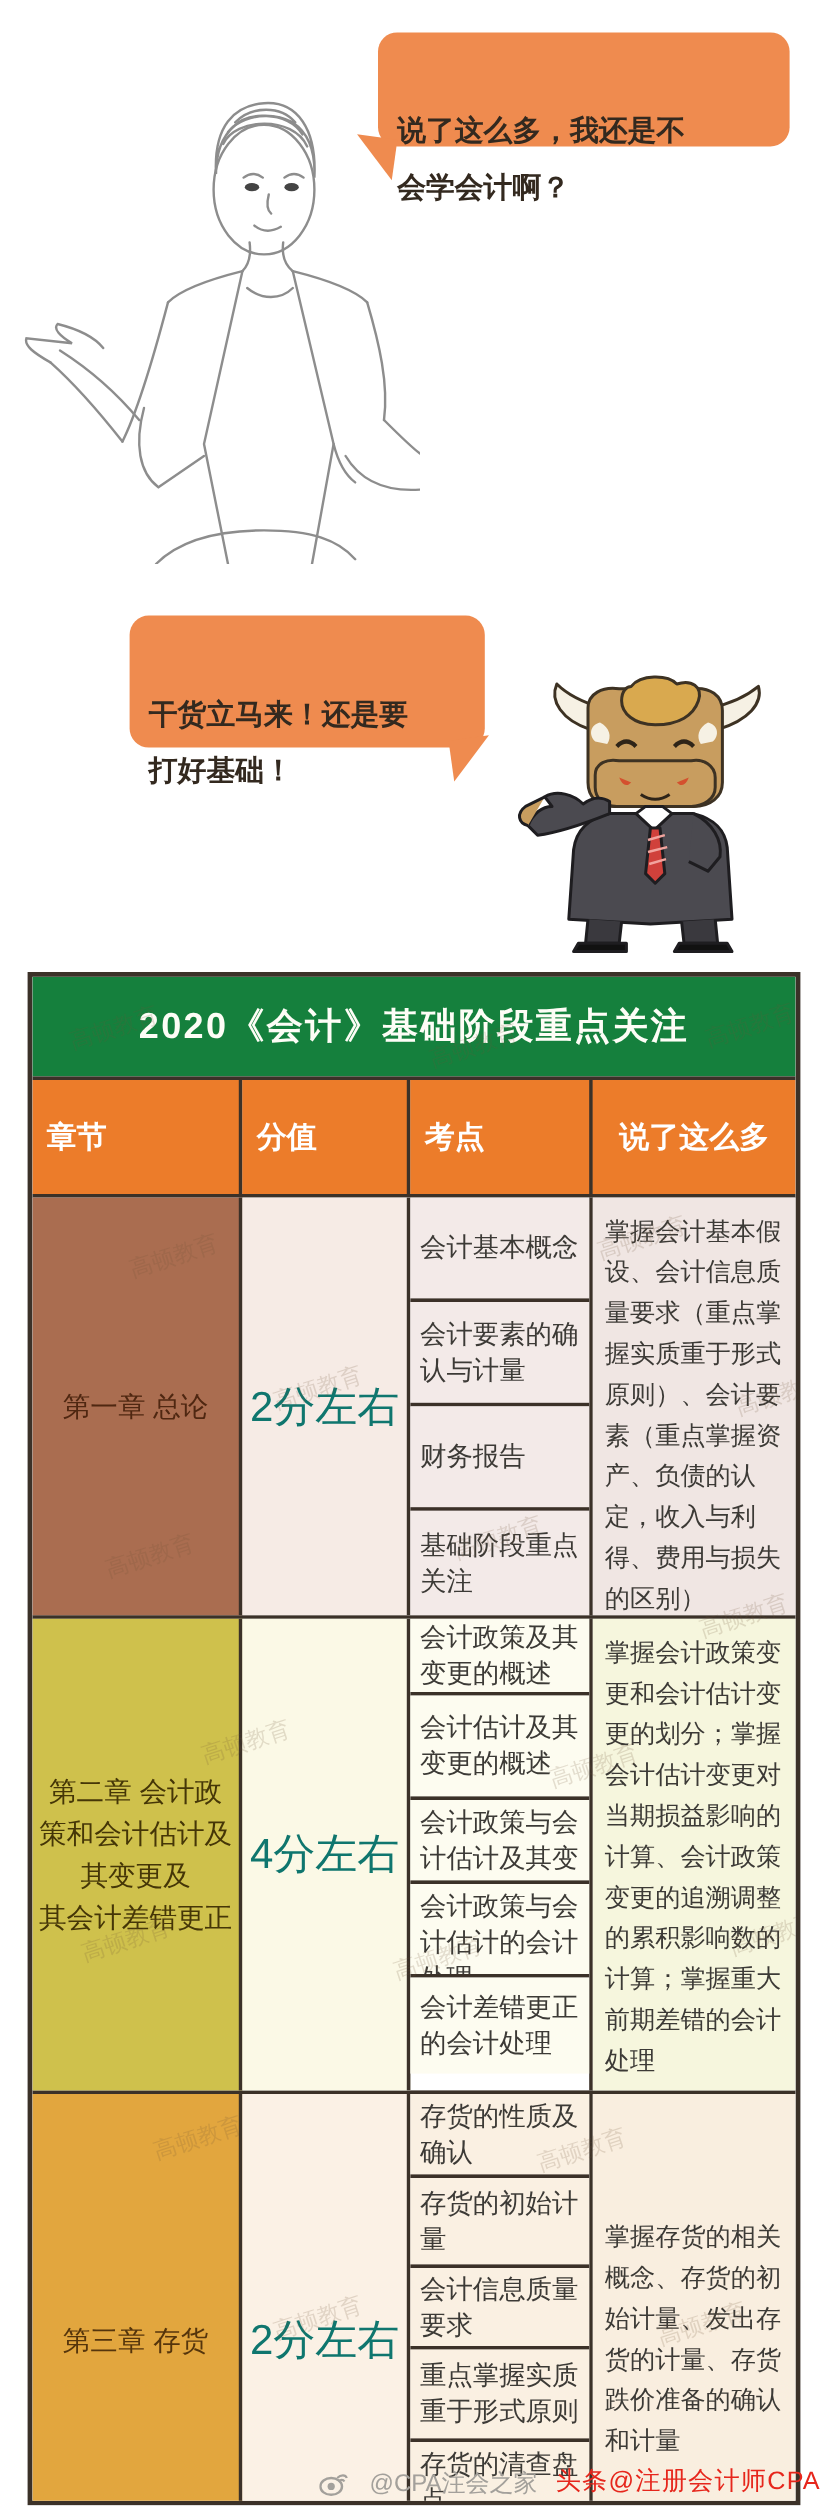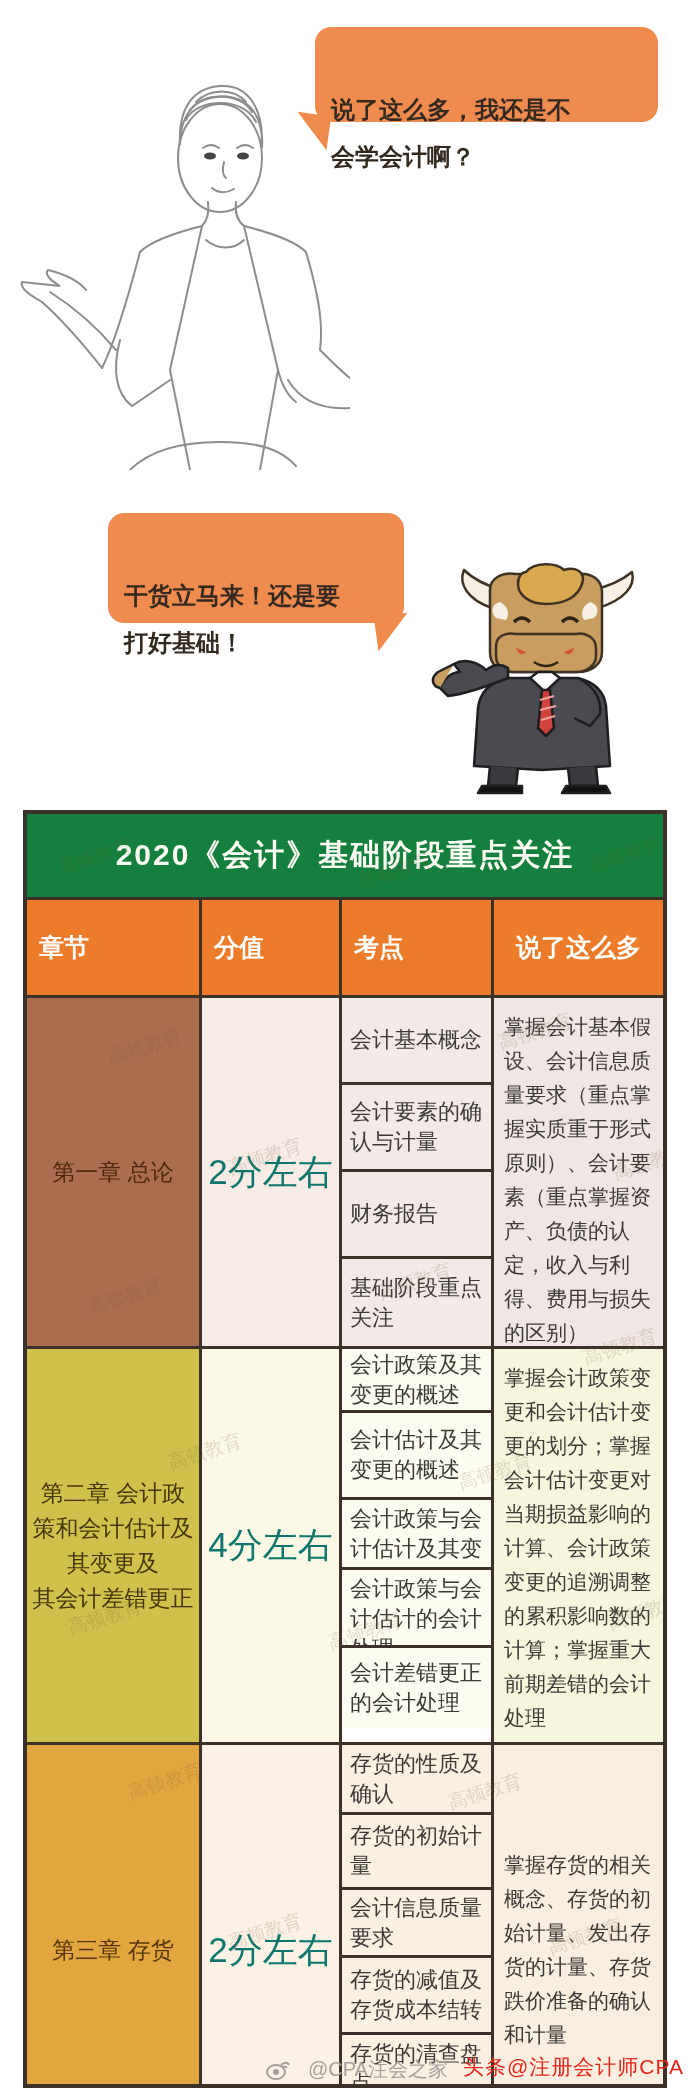--- a/index.html
+++ b/index.html
@@ -174,21 +174,21 @@
       <div class="focus cw3">掌握会计政策变更和会计估计变更的划分；掌握会计估计变更对当期损益影响的计算、会计政策变更的追溯调整的累积影响数的计算；掌握重大前期差错的会计处理</div>
     </div>
 
     <div class="t-row row3">
       <div class="chap cw0 bR">第三章 存货</div>
       <div class="score cw1 bR">2分左右</div>
       <div class="pts cw2 bR">
         <div class="pt" style="height:70px">存货的性质及确认</div>
         <div class="pt" style="height:75px">存货的初始计量</div>
         <div class="pt" style="height:68px">会计信息质量要求</div>
-        <div class="pt" style="height:77px">存货的减值及存货成本结转</div>
+        <div class="pt" style="height:77px">重点掌握实质重于形式原则</div>
         <div class="pt" style="height:120px;align-items:flex-start">存货的清查盘点</div>
       </div>
       <div class="focus cw3">掌握存货的相关概念、存货的初始计量、发出存货的计量、存货跌价准备的确认和计量</div>
     </div>
 
     <span class="wm" style="left:30px;top:30px">高顿教育</span>
     <span class="wm" style="left:330px;top:45px">高顿教育</span>
     <span class="wm" style="left:560px;top:28px">高顿教育</span>
     <span class="wm" style="left:80px;top:220px">高顿教育</span>
     <span class="wm" style="left:470px;top:205px">高顿教育</span>

